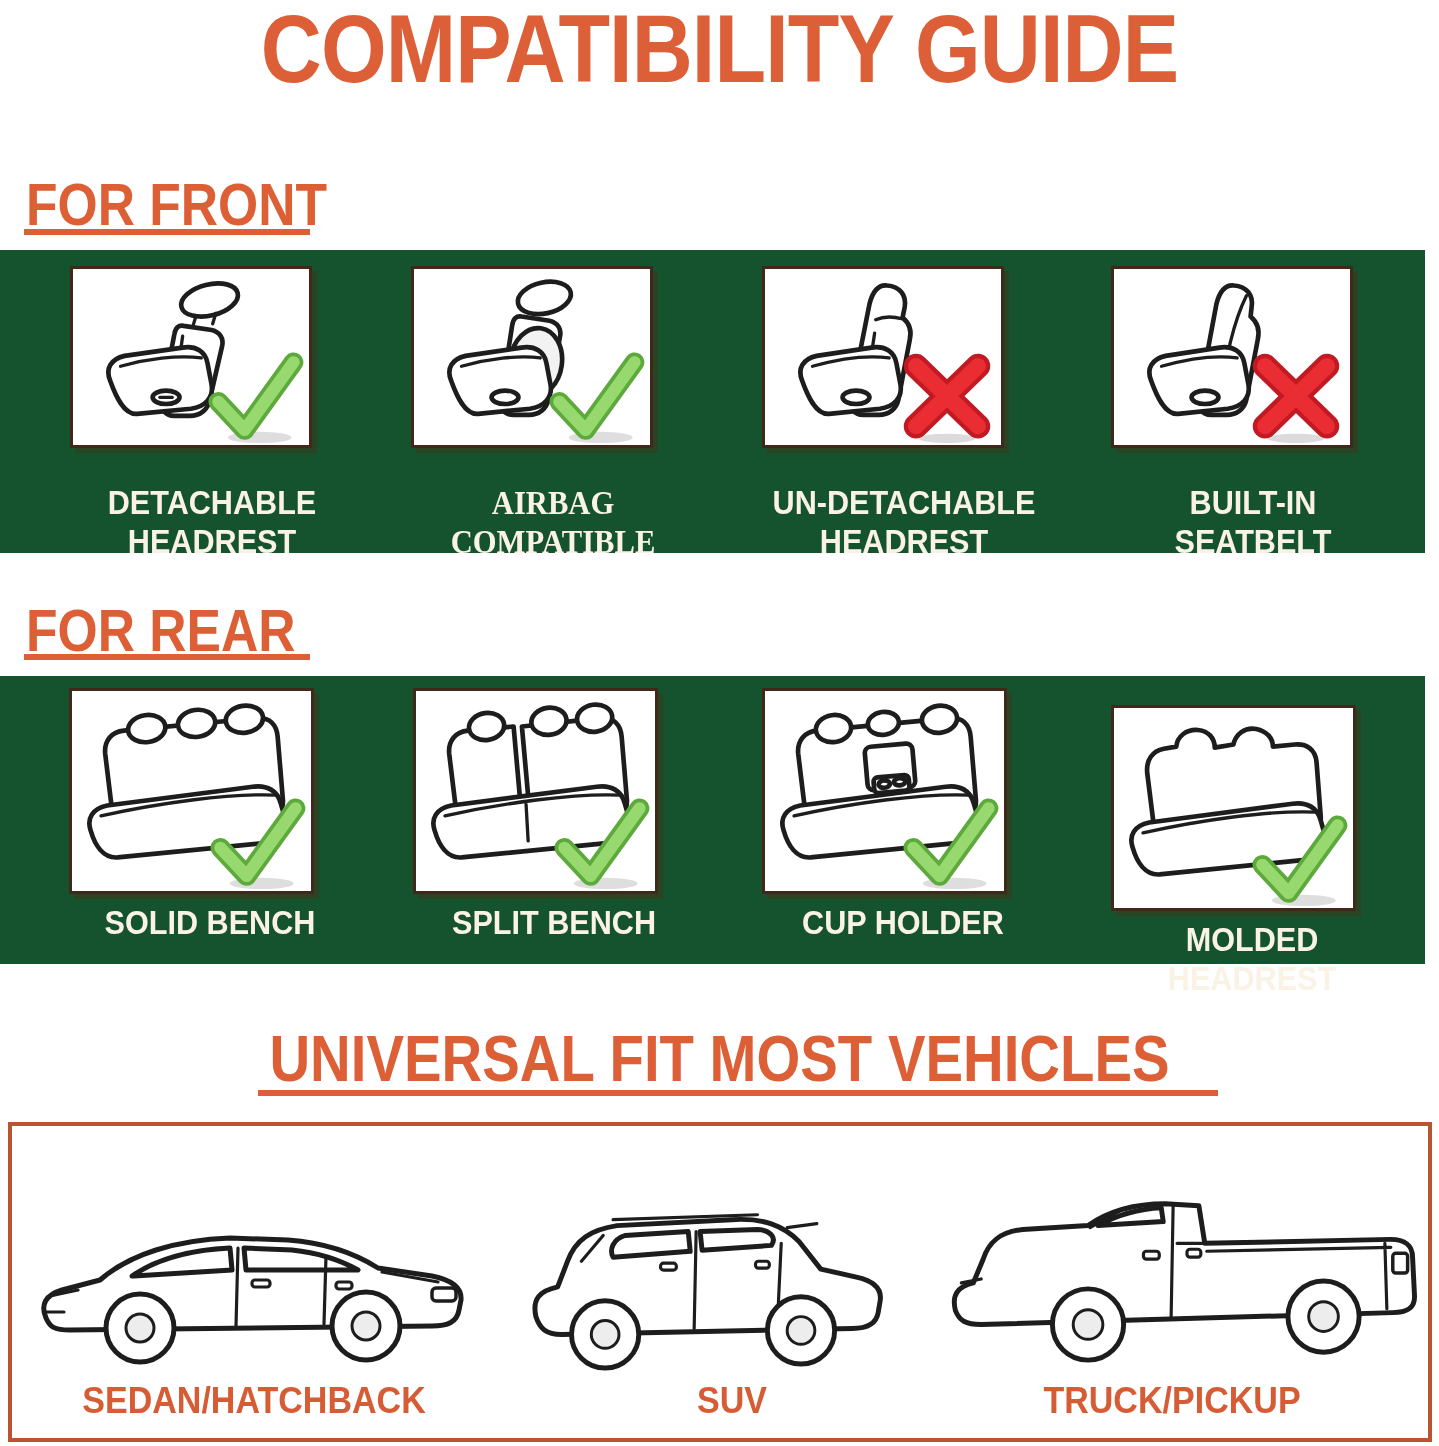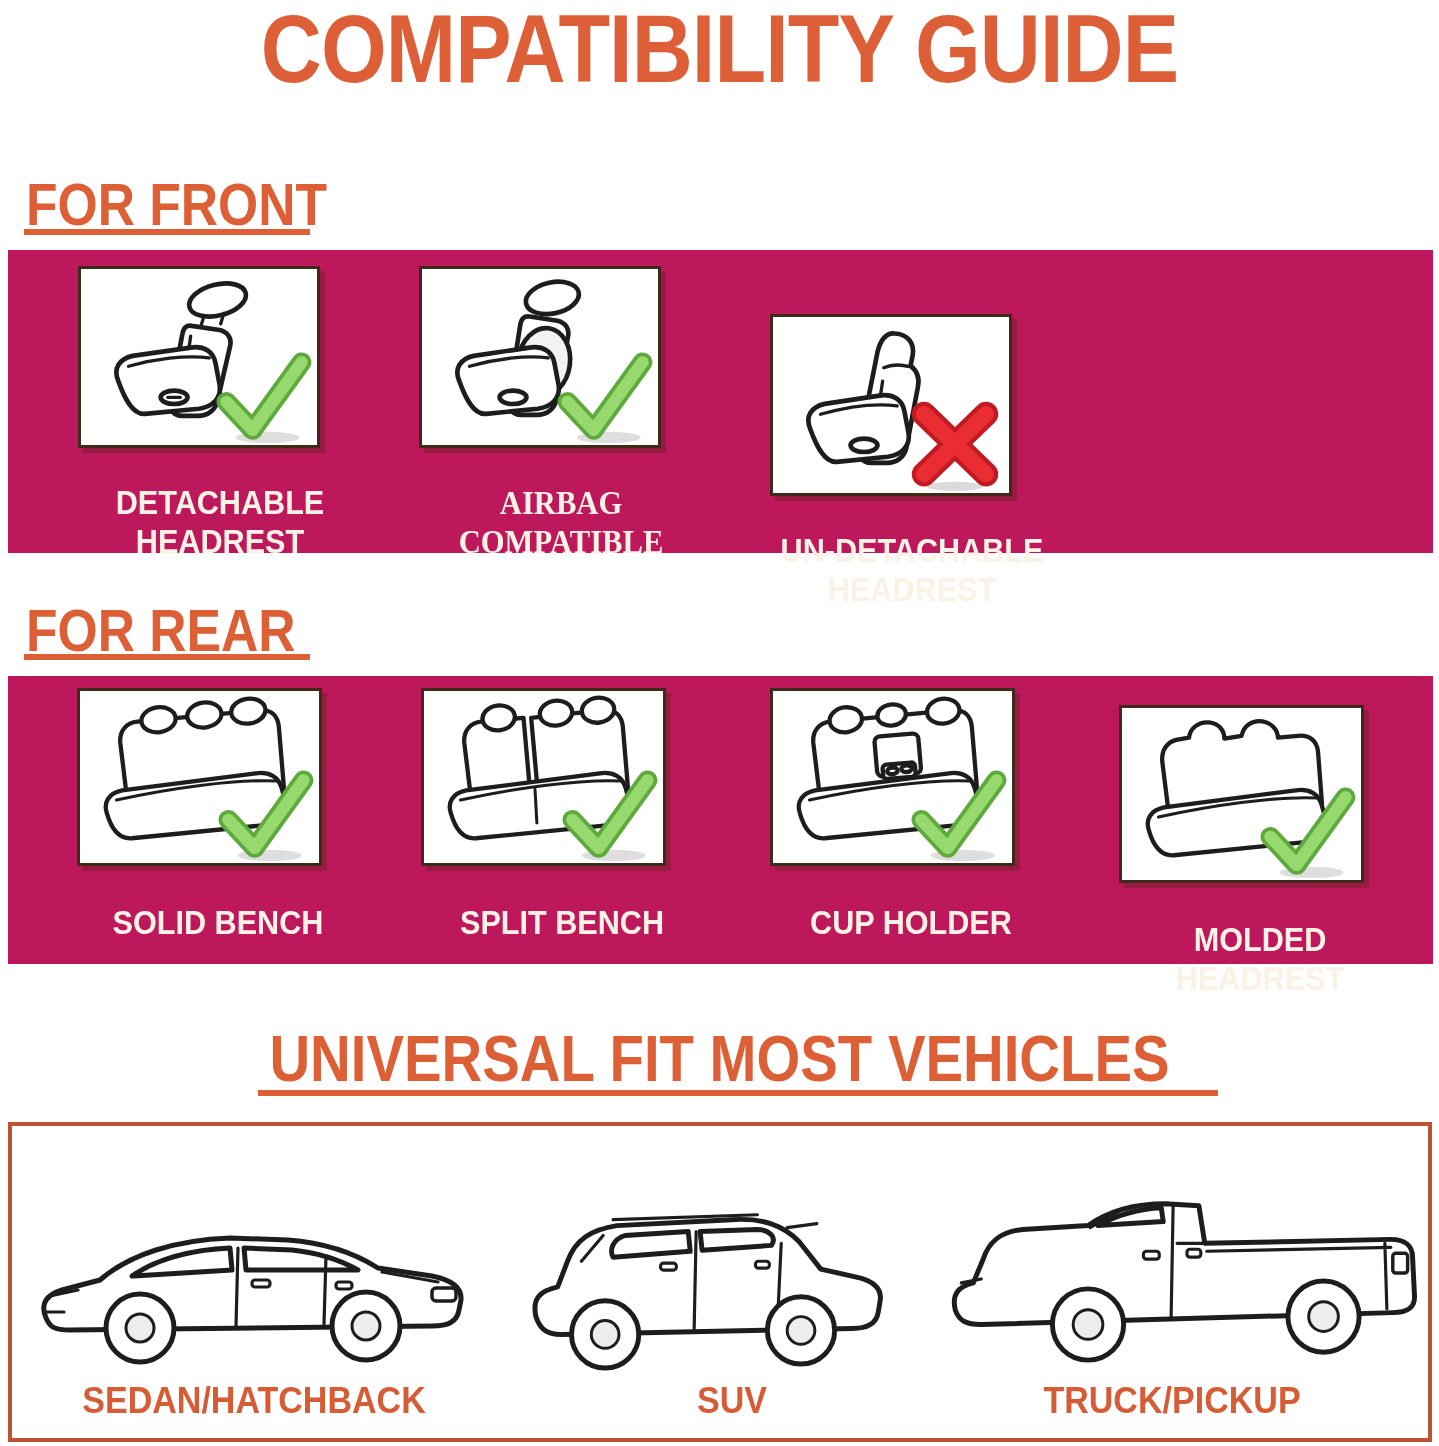--- a/index.html
+++ b/index.html
@@ -7,28 +7,28 @@
         font-family:"Liberation Sans", sans-serif;}
 
   .main-title{position:absolute;top:-6px;left:0;width:1439px;text-align:center;
     font-size:96px;font-weight:800;letter-spacing:-1px;color:#DD5F38;
     transform:scaleX(0.88);transform-origin:center;white-space:nowrap;}
 
   .section-heading{position:absolute;left:26px;font-size:60px;font-weight:800;color:#DC5F36;
     transform:scaleX(0.86);transform-origin:left;white-space:nowrap;letter-spacing:0;}
   .heading-underline{position:absolute;left:24px;height:6px;background:#DC5F36;}
 
-  .band{position:absolute;left:8px;width:1425px;background:#be185d;}
+  .band{position:absolute;left:0;width:1425px;background:#14532d;}
   #band-front{top:250px;height:303px;}
   #band-rear{top:676px;height:288px;}
 
   .card{position:absolute;background:#ffffff;border:3px solid #40291b;box-sizing:border-box;
     box-shadow:5px 5px 0 rgba(83,38,15,0.35);}
   .band-front .card{top:16px;width:242px;height:182px;}
-  .band-rear  .card{top:12px;width:245px;height:178px;}
+  .band-rear  .card{top:12px;width:245px;height:206px;}
 
   .seat-art{position:absolute;left:2px;top:2px;width:100%;height:100%;}
   .mark{position:absolute;right:2px;bottom:0px;width:104px;height:94px;}
   .mark svg{display:none;width:100%;height:100%;}
   .mark.mark-check svg.check-svg{display:block;}
   .mark.mark-cross svg.cross-svg{display:block;}
 
   .card-label{position:absolute;width:380px;text-align:center;color:#FBF2E6;
     font-weight:700;font-size:34px;line-height:39px;transform:scaleX(0.9);
     transform-origin:center;white-space:nowrap;}
@@ -118,21 +118,21 @@
           <path d="M16 54 L44 84 L96 12" fill="none" stroke="#97d96e" stroke-width="13" stroke-linecap="round" stroke-linejoin="round"></path>
         </svg>
 
       </div>
       <div class="card-label" style="left:-51px;">
         <span>AIRBAG</span>
         <span>COMPATIBLE</span>
       </div>
     </div>
 
-    <div class="card" style="left:762px;margin-top:48px;">
+    <div class="card" style="left:762px;">
       <svg class="seat-art" viewBox="0 0 220 170">
         <g class="sketch">
           <path d="M112 14 C124 15 131 23 129 35 L127 45 C133 50 136 57 134 66 L123 124 C121 133 114 139 104 139 L89 139 C80 139 75 132 77 123 L95 32 C98 20 103 13 112 14 Z"></path>
           <path class="thin" d="M100 60 L90 126 M126 46 C118 44 108 44 101 47"></path>
           <path d="M30 106 C25 94 31 85 44 82 L97 74 C110 72 119 78 121 89 L125 110 C127 122 119 131 105 133 L56 138 C43 139 35 120 30 106 Z"></path>
           <path class="thin" d="M40 92 C65 85 93 81 114 84"></path>
           <ellipse cx="82" cy="122" rx="13" ry="6.5"></ellipse>
         </g>
       </svg>
       <div class="mark mark-cross">
@@ -142,20 +142,44 @@
           <path d="M22 16 L88 80 M88 16 L22 80" stroke="#c21a22" stroke-width="26" stroke-linecap="round"></path>
           <path d="M22 16 L88 80 M88 16 L22 80" stroke="#ea2c33" stroke-width="17" stroke-linecap="round"></path>
         </svg>
       </div>
       <div class="card-label" style="left:-51px;">
         <span>UN-DETACHABLE</span>
         <span>HEADREST</span>
       </div>
     </div>
 
+    <div class="card" style="left:1111px;">
+      <svg class="seat-art" viewBox="0 0 220 170">
+        <g class="sketch">
+          <path d="M110 14 C122 15 129 23 127 35 L126 44 C132 49 135 57 133 66 L122 124 C120 133 113 139 103 139 L88 139 C79 139 74 132 76 123 L93 32 C96 20 101 13 110 14 Z"></path>
+          <path class="thin" d="M122 24 C110 48 101 86 97 124"></path>
+          <rect class="thin" x="92" y="110" width="14" height="10" rx="2" style="fill:#ffffff"></rect>
+          <path d="M30 106 C25 94 31 85 44 82 L96 74 C109 72 118 78 120 89 L124 110 C126 122 118 131 104 133 L56 138 C43 139 35 120 30 106 Z"></path>
+          <path class="thin" d="M40 92 C65 85 92 81 113 84"></path>
+          <ellipse cx="82" cy="122" rx="13" ry="6.5"></ellipse>
+        </g>
+      </svg>
+      <div class="mark mark-cross">
+
+        <svg class="cross-svg" viewBox="0 0 110 100">
+          <ellipse cx="55" cy="93" rx="30" ry="5" fill="#c3c3c3" opacity="0.6"></ellipse>
+          <path d="M22 16 L88 80 M88 16 L22 80" stroke="#c21a22" stroke-width="26" stroke-linecap="round"></path>
+          <path d="M22 16 L88 80 M88 16 L22 80" stroke="#ea2c33" stroke-width="17" stroke-linecap="round"></path>
+        </svg>
+      </div>
+      <div class="card-label" style="left:-51px;">
+        <span>BUILT-IN</span>
+        <span>SEATBELT</span>
+      </div>
+    </div>
   </div>
 
   <div class="section-heading" style="top:596px;">FOR REAR</div>
   <div class="heading-underline" style="top:654px;width:286px;"></div>
 
   <div class="band band-rear" id="band-rear">
 
     <div class="card" style="left:69px;">
       <svg class="seat-art" viewBox="0 0 230 180">
         <g class="sketch">

